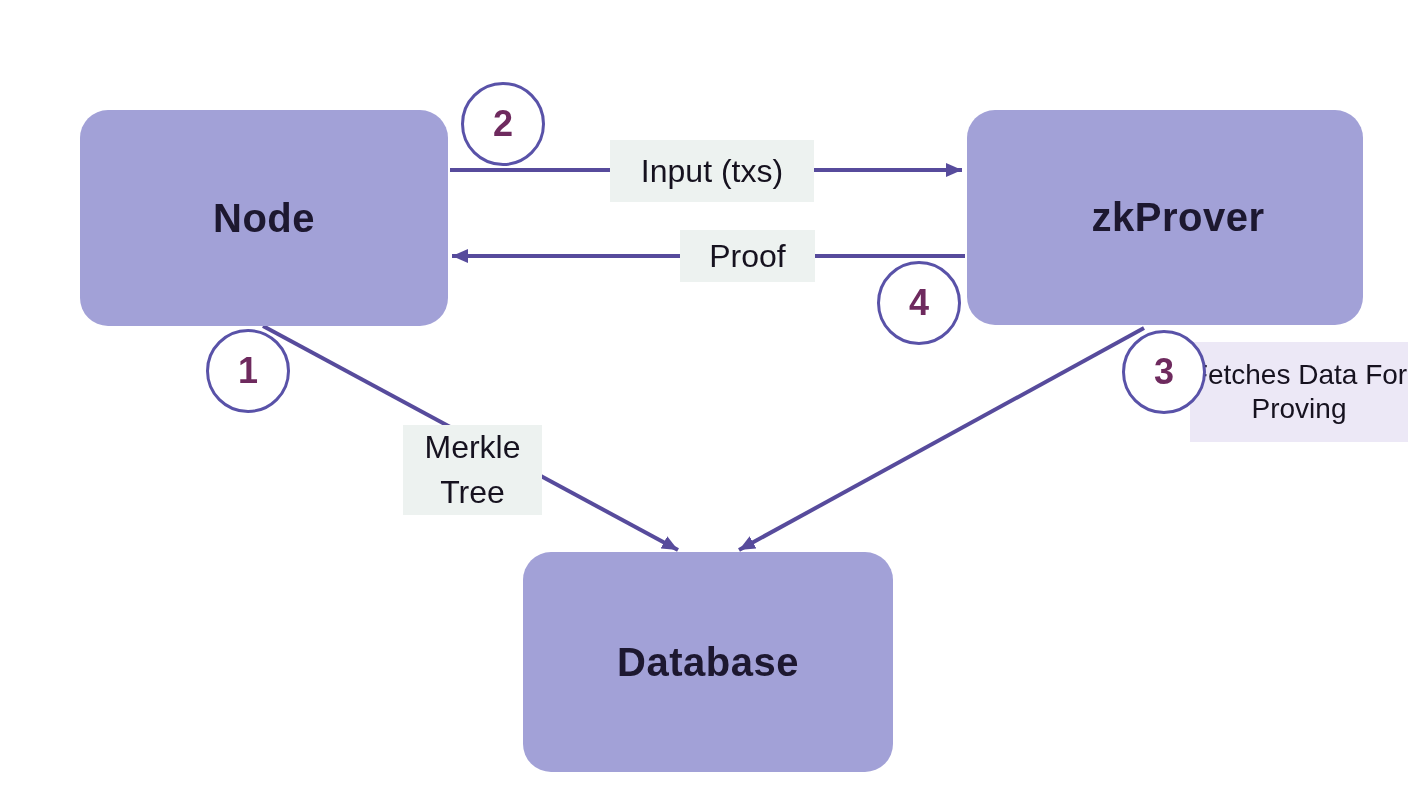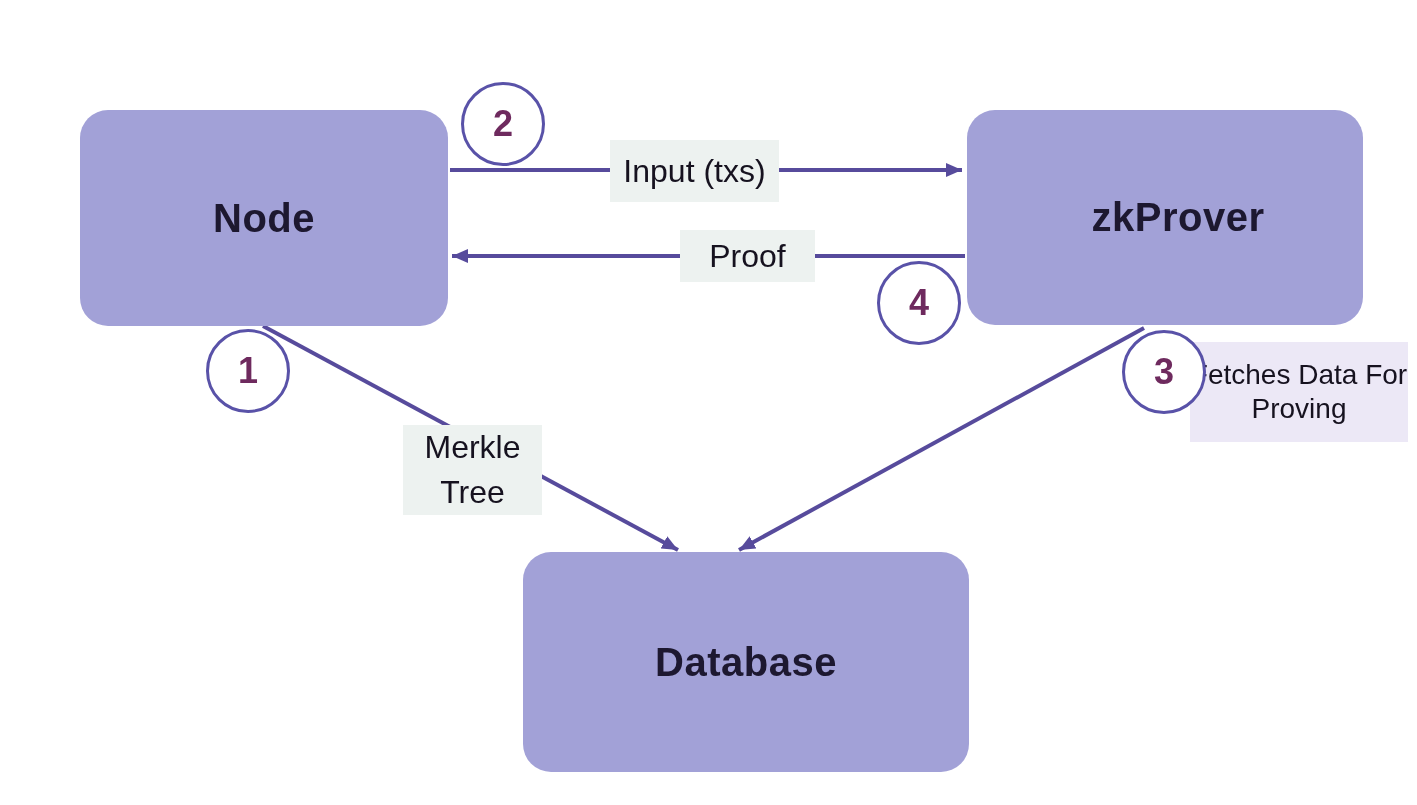--- a/index.html
+++ b/index.html
@@ -29,33 +29,33 @@
     display: flex;
     align-items: center;
     justify-content: center;
     font-weight: bold;
     font-size: 40px;
     color: #1d1830;
     letter-spacing: 0.5px;
   }
   .box-node     { left: 80px;  top: 110px; width: 368px; height: 216px; }
   .box-zkprover { left: 967px; top: 110px; width: 370px; height: 215px; padding-left: 26px; }
-  .box-database { left: 523px; top: 552px; width: 446px; height: 220px; }
+  .box-database { left: 523px; top: 552px; width: 370px; height: 220px; }
 
   .edge-label {
     position: absolute;
     background: #edf2f0;
     color: #16121f;
     display: flex;
     align-items: center;
     justify-content: center;
     text-align: center;
     font-size: 32px;
   }
-  .label-input  { left: 610px; top: 140px; width: 169px; height: 62px; }
+  .label-input  { left: 610px; top: 140px; width: 204px; height: 62px; }
   .label-proof  { left: 648px; top: 230px; width: 135px; height: 52px; margin-left: 32px; }
   .label-merkle { left: 403px; top: 393px; width: 139px; height: 90px; line-height: 45px; margin-top: 32px; }
 
   .annotation {
     position: absolute;
     left: 1190px;
     top: 342px;
     width: 218px;
     height: 100px;
     background: #ece8f6;

